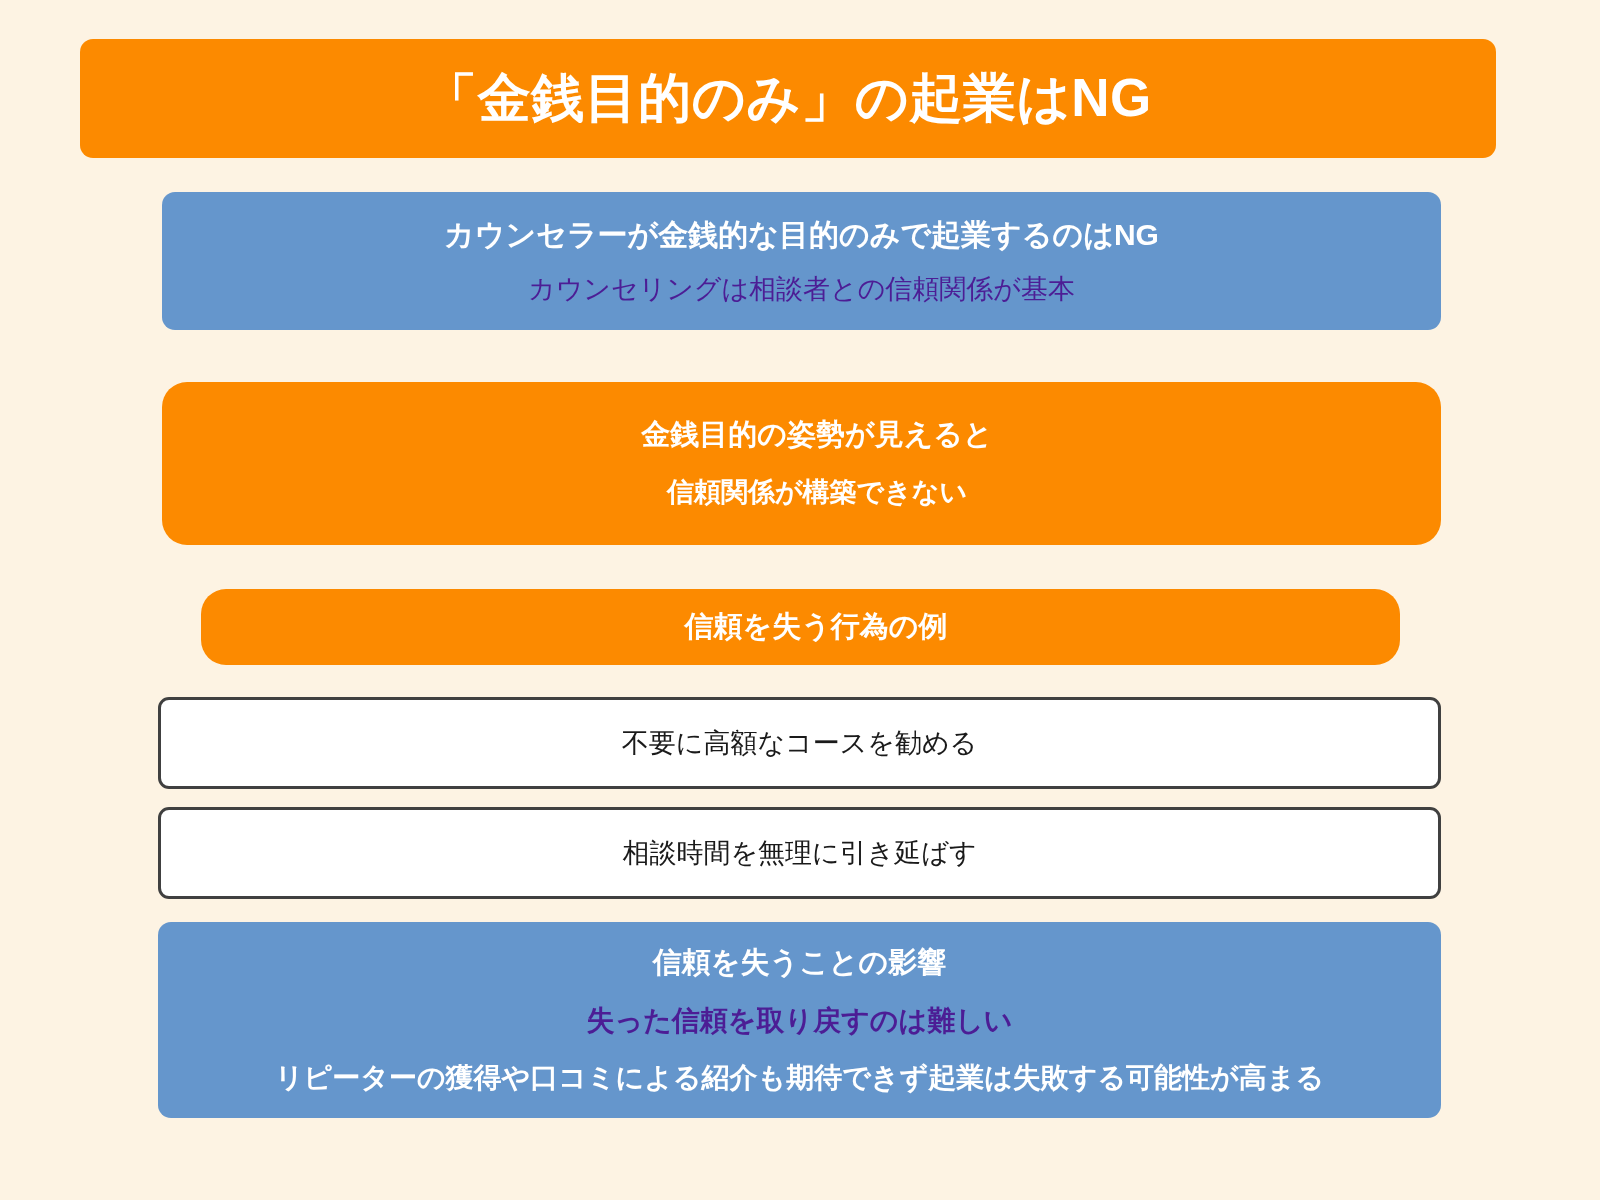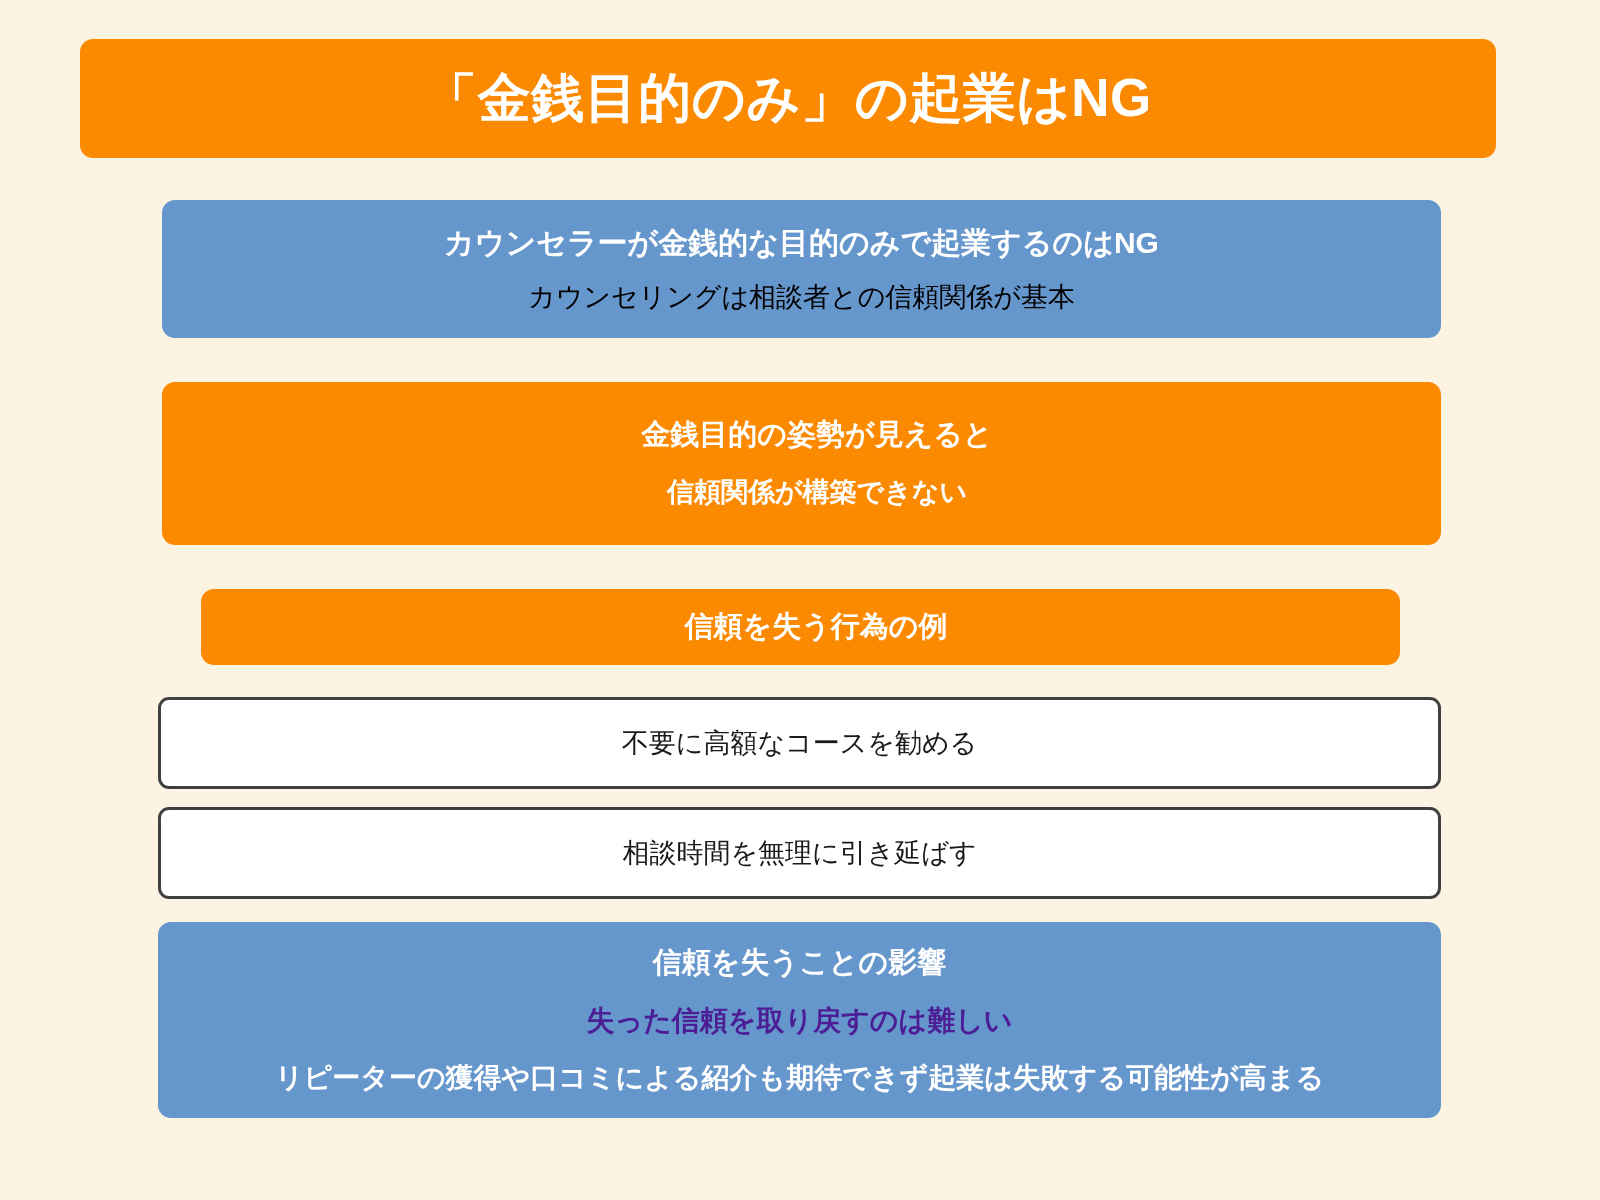--- a/index.html
+++ b/index.html
@@ -49,45 +49,45 @@
     line-height: 1.1;
   }
 
   
   .panel-blue {
     background: #6596cc;
     border-radius: 13px;
   }
   .panel-orange {
     background: #fc8a00;
-    border-radius: 13px;
+    border-radius: 25px;
     padding-left: 31px;
   }
   .panel-white {
     background: #ffffff;
     border: 3px solid #404040;
     border-radius: 11px;
   }
 
   
   .block-intro {
     left: 162px;
-    top: 200px;
+    top: 192px;
     width: 1279px;
     height: 138px;
   }
   .block-intro .head {
     color: #ffffff;
     font-size: 30px;
     font-weight: 700;
     line-height: 1.2;
     margin-bottom: 20px;
   }
   .block-intro .sub {
-    color: #000000;
+    color: #4c1d95;
     font-size: 27px;
     font-weight: 400;
     line-height: 1.2;
   }
 
   
   .block-consequence {
     left: 162px;
     top: 382px;
     width: 1279px;

